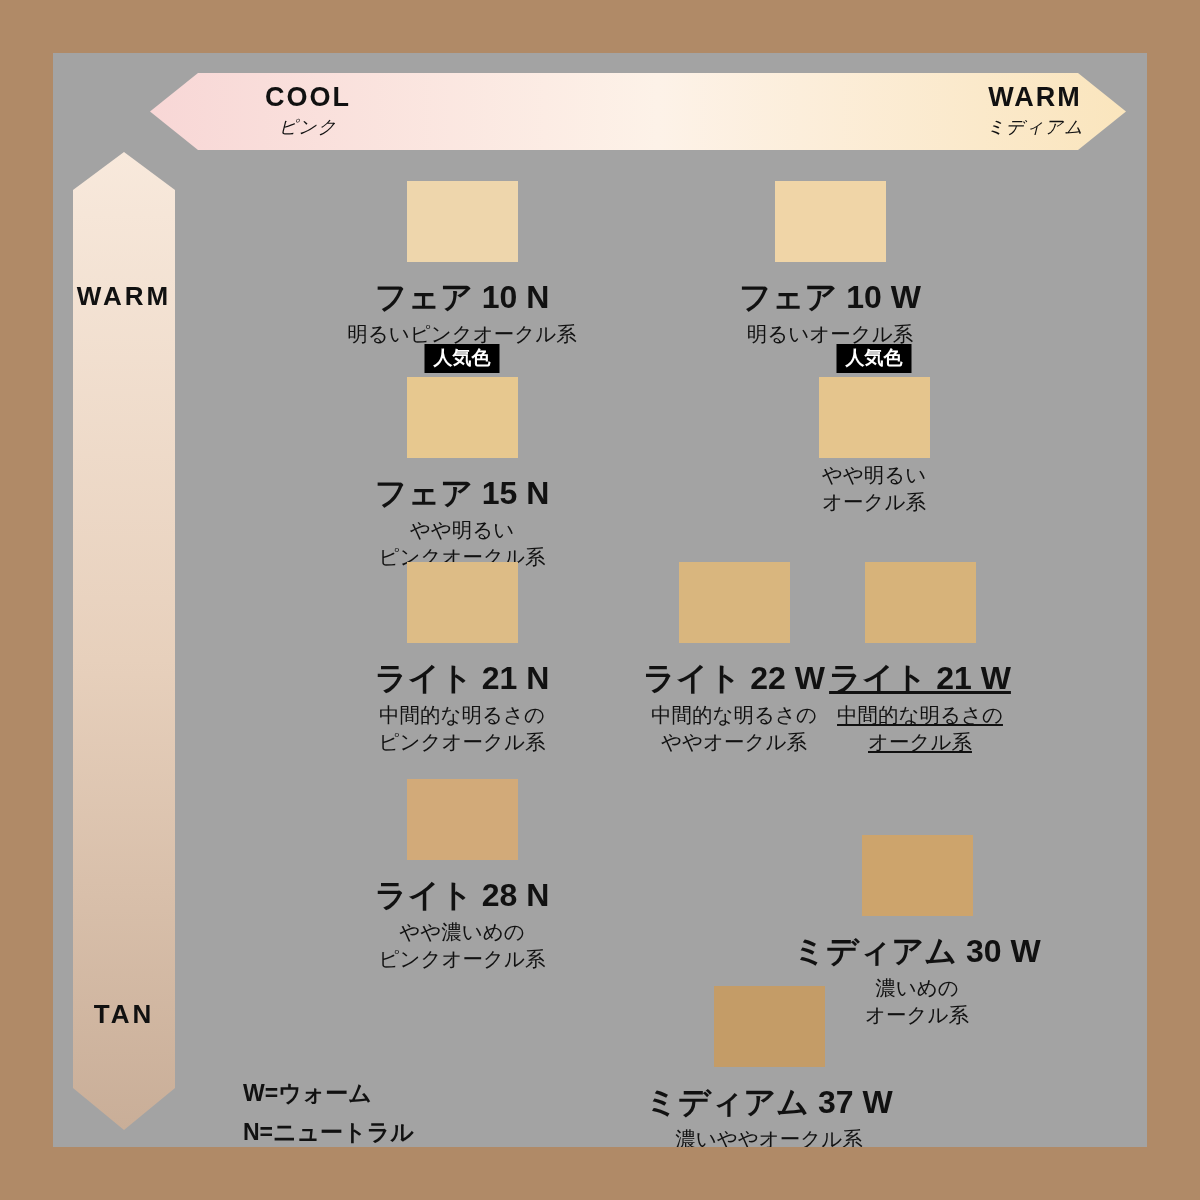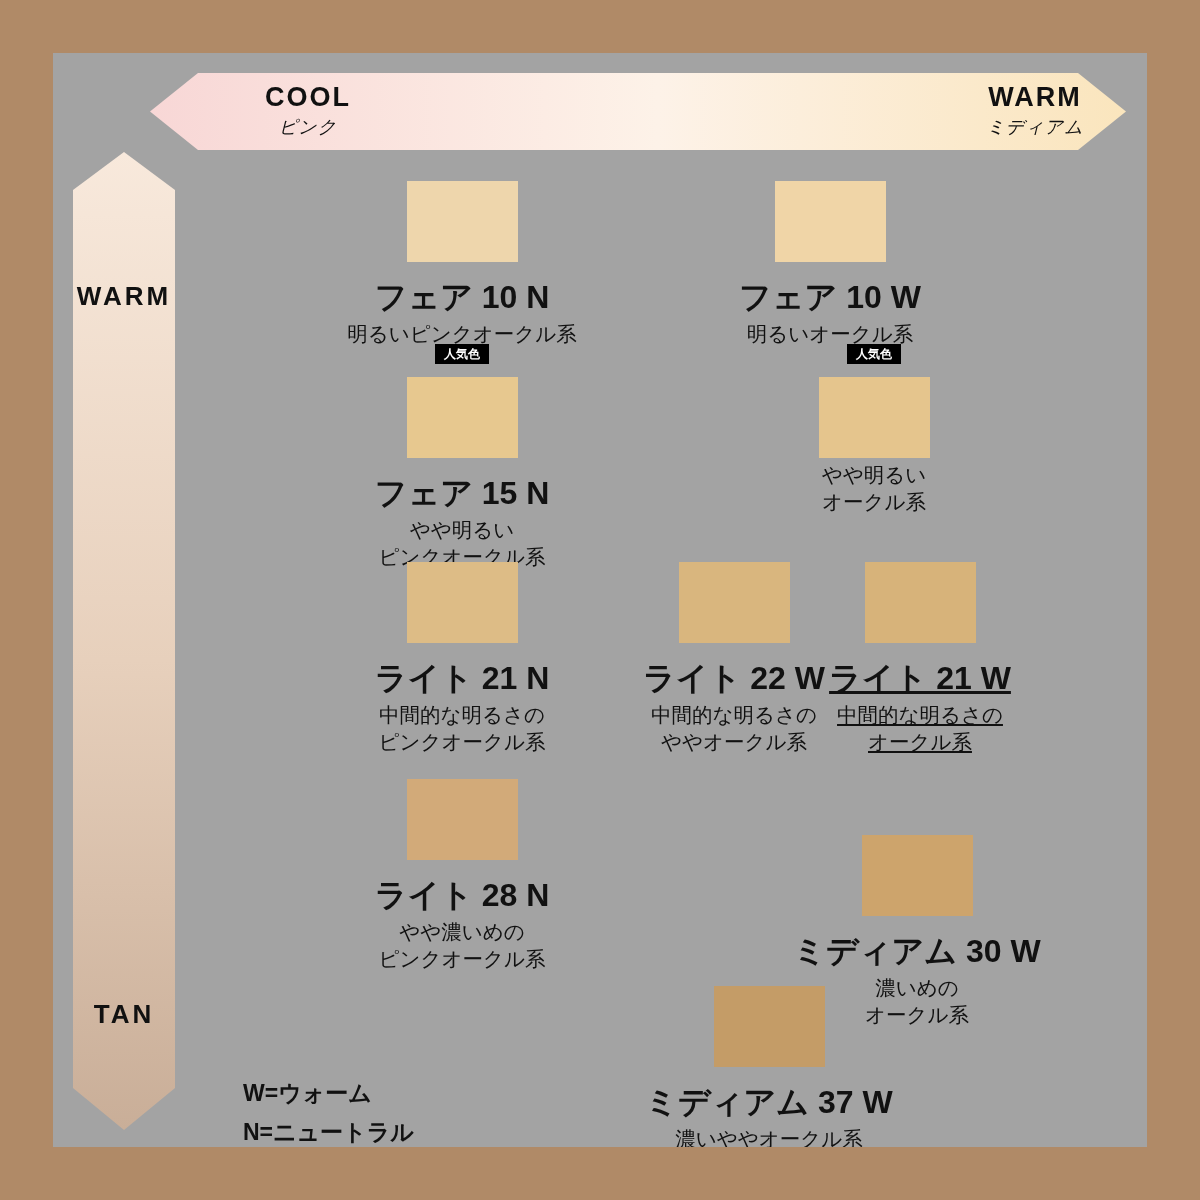--- a/index.html
+++ b/index.html
@@ -32,21 +32,21 @@
   .v-label-top    { top:281px; }
   .v-label-bottom { top:999px; }
 
   
   .shade { position:absolute; width:300px; text-align:center; }
   .swatch { width:111px; height:81px; margin:0 auto; background:#e0c18d; }
   .shade-name { margin-top:15px; font-size:32px; font-weight:bold; line-height:1.25; }
   .shade-desc { margin-top:3px; font-size:20.5px; line-height:1.34; white-space:pre-line; }
   .badge {
     position:absolute; top:-33px; left:50%; transform:translateX(-50%);
-    background:#000; color:#fff; font-size:12px; font-weight:bold;
+    background:#000; color:#fff; font-size:19px; font-weight:bold;
     padding:3px 9px; white-space:nowrap; line-height:1.2;
   }
 
   .legend { position:absolute; left:243px; top:1074px; font-size:23px; font-weight:bold; line-height:1.7; }
 </style>
 </head>
 <body>
 
 <div class="canvas" style="--frame: #b08a67;">
 

